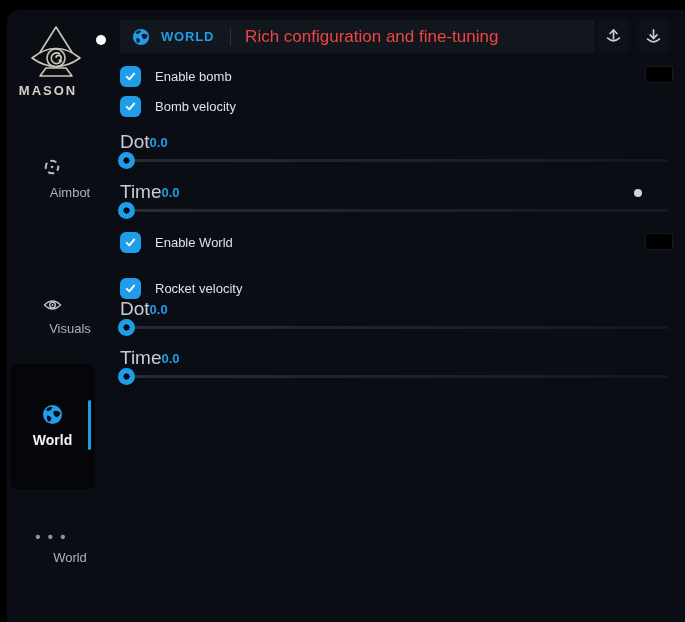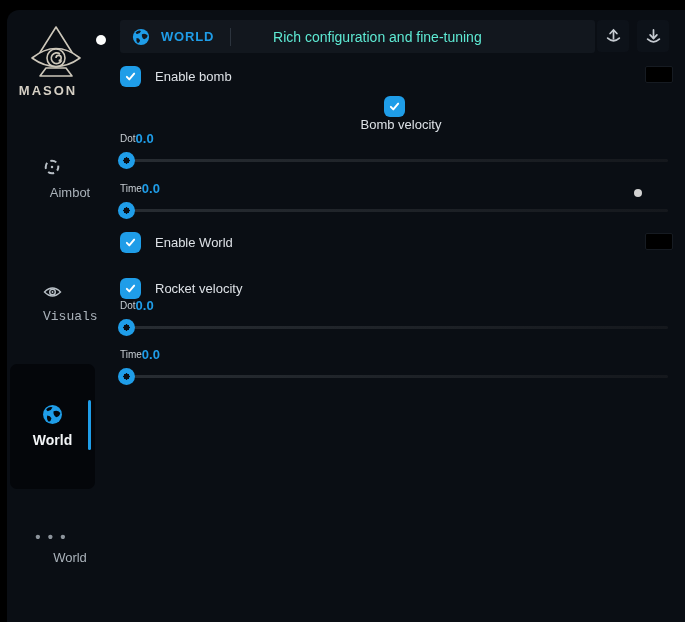--- a/index.html
+++ b/index.html
@@ -11,50 +11,50 @@
   .window { position:absolute; left:7px; top:10px; width:678px; height:612px;
     background:#0a0e14; border-radius:12px 0 0 0; overflow:hidden; }
 
   
   .logo-wrap { position:absolute; left:20px; top:15px; width:58px; text-align:center; }
   .brand { position:absolute; left:6px; top:73px; width:70px; text-align:center;
     color:#d6d0c5; font-size:13px; font-weight:bold; letter-spacing:2px; }
   .side-item { position:absolute; width:90px; text-align:center; cursor:default; }
   .side-item .lbl { display:block; margin-top:5px; color:#aab2ba; font-size:13px;padding-left:36px; }
   .side-item.aimbot { left:0; top:148px; }
-  .side-item.visuals { left:0; top:275px;font-family:Liberation Mono, monospace; }
+  .side-item.visuals { left:0; top:288px; }
   .side-item.misc { left:0; top:518px; }
   .dots { color:#8d949c; font-size:15px; letter-spacing:3px; font-weight:bold; }
   .world-card { position:absolute; left:3px; top:354px; width:85px; height:125px;
     background:#04060a; border-radius:7px; }
   .world-card .globe-box { position:absolute; left:0; width:85px; top:40px; text-align:center; }
   .world-card .lbl { position:absolute; top:68px; width:85px; text-align:center;
     color:#f2f4f6; font-size:14px; font-weight:bold; }
   .world-bar { position:absolute; right:4px; top:36px; width:3px; height:50px;
     background:#1f9de8; border-radius:2px; }
 
   
   .header-bar { position:absolute; left:113px; top:10px; width:475px; height:33px;
     background:#12171e; border-radius:3px; display:flex; align-items:center; }
   .header-bar .g { margin-left:12px; display:flex; align-items:center; }
   .tab-label { margin-left:11px; color:#1f9de8; font-size:13px; font-weight:bold;
     letter-spacing:0.8px; }
   .hdr-divider { width:1px; height:18px; background:#2c343e; margin:0 14px 0 16px; }
-  .subtitle { color:#5eead4; font-size:14px;margin-left:28px; }
+  .subtitle { color:#ef4444; font-size:17px; }
   .icon-btn { position:absolute; top:10px; width:32px; height:32px; background:#0d1219;
     border-radius:4px; display:flex; align-items:center; justify-content:center; cursor:pointer; }
   .icon-btn.upload { left:590px; }
   .icon-btn.download { left:630px; }
 
   
   .row { position:absolute; left:113px; width:548px; display:flex; align-items:center; }
   .checkbox { width:21px; height:21px; border-radius:6px; background:#1f9de8;
     display:flex; align-items:center; justify-content:center; flex:none; }
   .chk-label { margin-left:14px; color:#dde1e6; font-size:13px; }
-  .slider-label { color:#c7cdd3; font-size:10px; }
+  .slider-label { color:#c7cdd3; font-size:19px; }
   .slider-value { color:#1f9de8; font-size:13px; font-weight:bold; }
   .track { position:absolute; left:113px; width:548px; height:3px; border-radius:2px;
     background:linear-gradient(90deg,#282d33,#15181d); }
   .handle { position:absolute; left:-2px; top:-7px; width:17px; height:17px; border-radius:50%;
     background:radial-gradient(circle,#0a0e14 0 3px,#1f9de8 3.2px); }
   .swatch { position:absolute; left:638px; width:28px; height:17px; background:#000;
     border:1px solid #161b22; border-radius:2px; }
 
   .cursor-dot { position:absolute; left:89px; top:25px; width:10px; height:10px;
     border-radius:50%; background:#fdfdfd; }
@@ -147,21 +147,21 @@
     <div class="row" style="top:56px;">
       <span class="checkbox">
         <svg width="13" height="13" viewBox="0 0 16 16" fill="none" stroke="#fff" stroke-width="2.4" stroke-linecap="round" stroke-linejoin="round">
             <path d="M3.5 8.5 L6.5 11.5 L12.5 4.5"></path>
           </svg>
       </span>
       <span class="chk-label">Enable bomb</span>
     </div>
     <div class="swatch" style="top:56px;"></div>
 
-    <div class="row" style="top:86px;flex-direction:column;">
+    <div class="row" style="top:86px;">
       <span class="checkbox">
         <svg width="13" height="13" viewBox="0 0 16 16" fill="none" stroke="#fff" stroke-width="2.4" stroke-linecap="round" stroke-linejoin="round">
             <path d="M3.5 8.5 L6.5 11.5 L12.5 4.5"></path>
           </svg>
       </span>
       <span class="chk-label">Bomb velocity</span>
     </div>
 
     <div class="row" style="top:121px;">
       <span class="slider-label">Dot</span>

